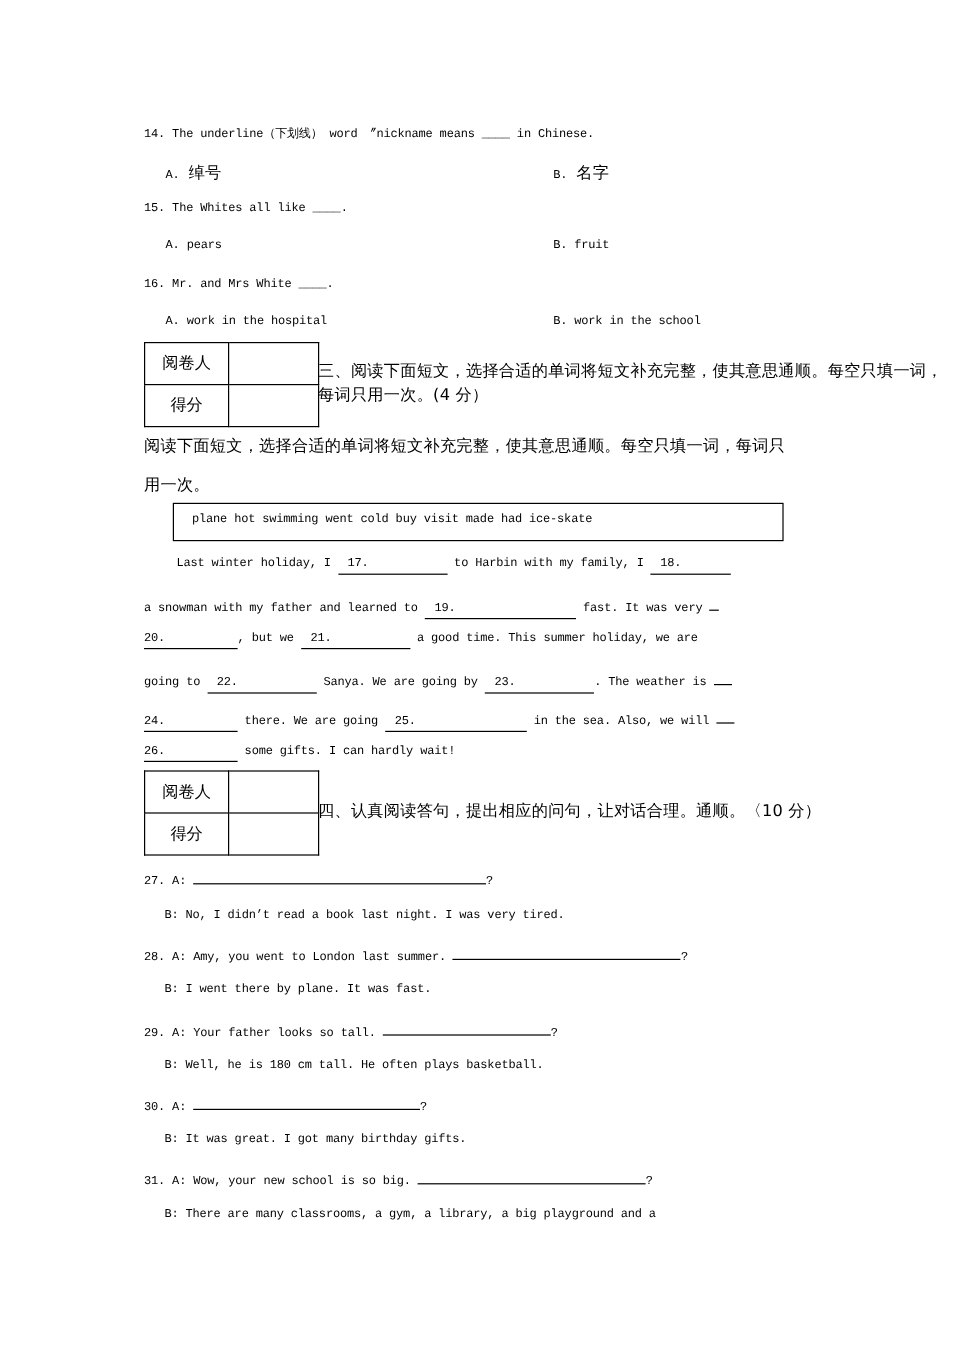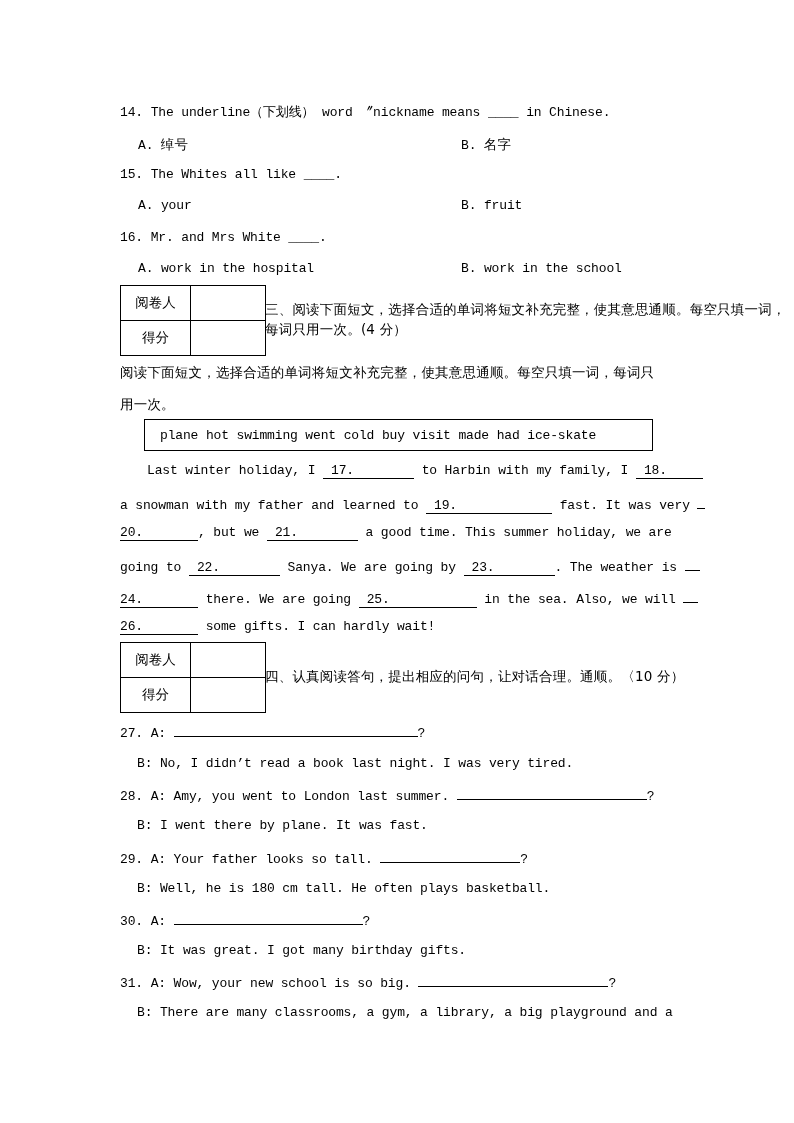--- a/index.html
+++ b/index.html
@@ -10,21 +10,21 @@
   body {
     width: 794px;
     height: 1123px;
     position: relative;
     overflow: hidden;
     color: #000000;
     font-family: "Liberation Mono", "DejaVu Sans Mono", monospace;
     font-size: 12.5px;
   }
   .abs { position: absolute; white-space: nowrap; line-height: 16px; }
-  .mono { font-family: "Liberation Mono", "DejaVu Sans Mono", monospace; font-size: 13px; letter-spacing: -0.15px; }
+  .mono { font-family: "Liberation Mono", "DejaVu Sans Mono", monospace; font-size: 10px; letter-spacing: -0.15px; }
   .cjk  { font-family: "DejaVu Sans", "Liberation Sans", sans-serif; font-size: 13.5px; letter-spacing: 0.2px; }
   .u {
     display: inline-block;
     border-bottom: 1px solid #000;
     line-height: 14px;
     height: 14px;
     vertical-align: baseline;
   }
   .blank-num { padding-left: 8px; }
   .score-table {
@@ -80,21 +80,21 @@
   <span class="mono">B.</span>
   <span class="cjk">名字</span>
 </div>
 
 <div class="abs mono" style="left:120px; top:167px;">
   <span>15.</span>
   <span>The Whites all like </span><span>____</span><span>.</span>
 </div>
 <div class="abs mono" style="left:138px; top:198px;">
   <span>A.</span>
-  <span>your</span>
+  <span>pears</span>
 </div>
 <div class="abs mono" style="left:461px; top:198px;">
   <span>B.</span>
   <span>fruit</span>
 </div>
 
 <div class="abs mono" style="left:120px; top:230px;">
   <span>16.</span>
   <span>Mr. and Mrs White </span><span>____</span><span>.</span>
 </div>

